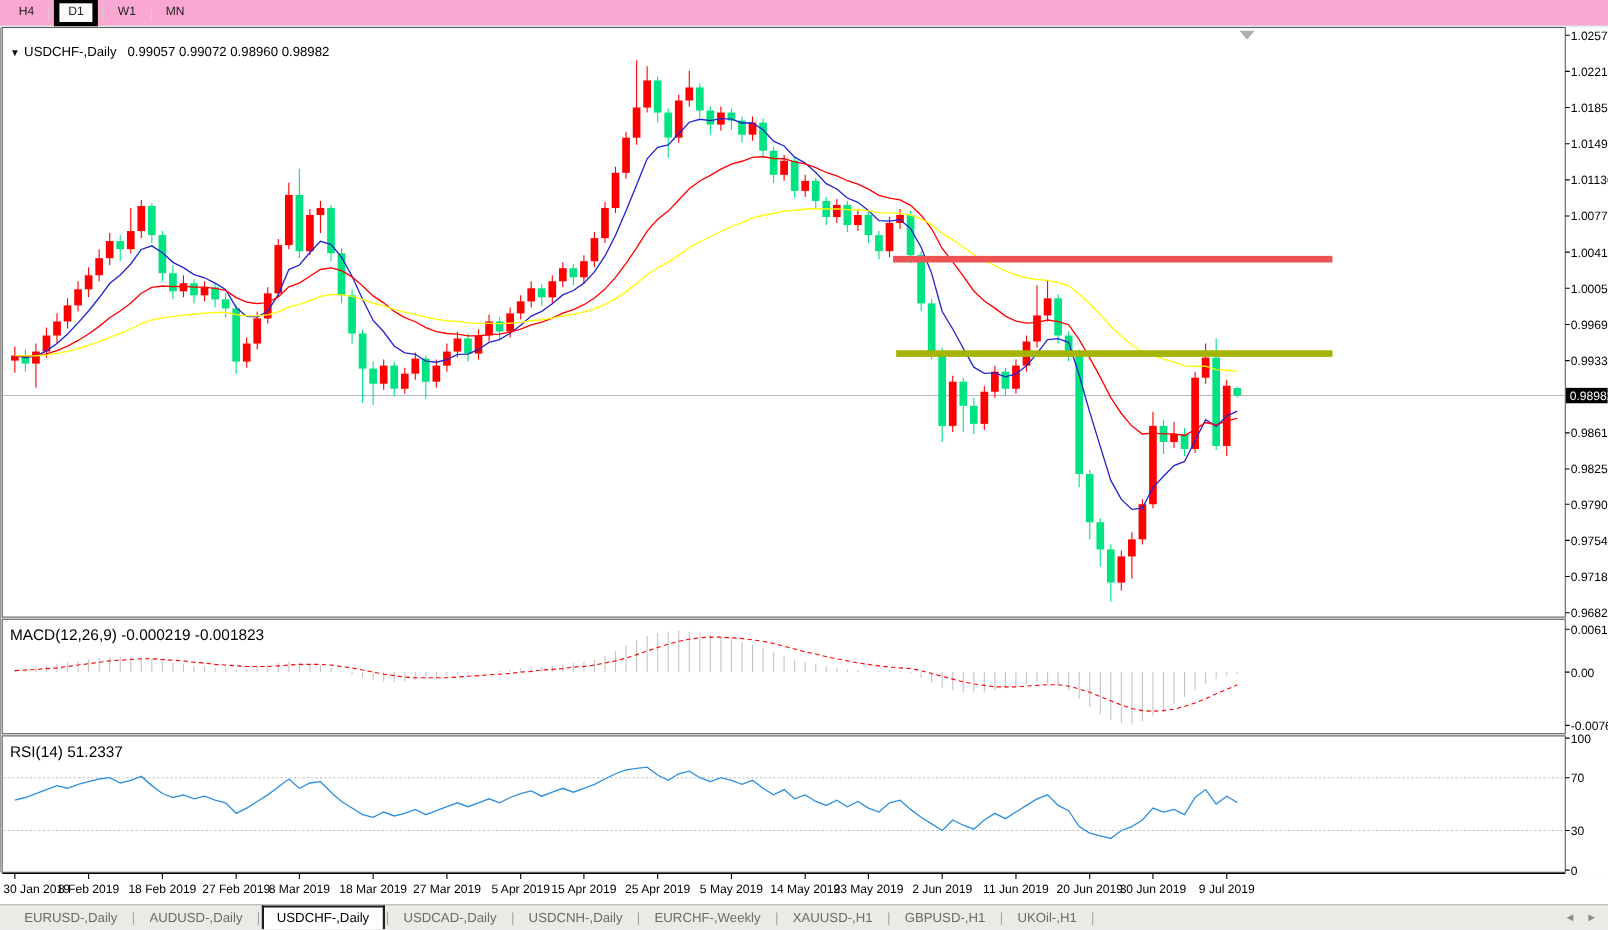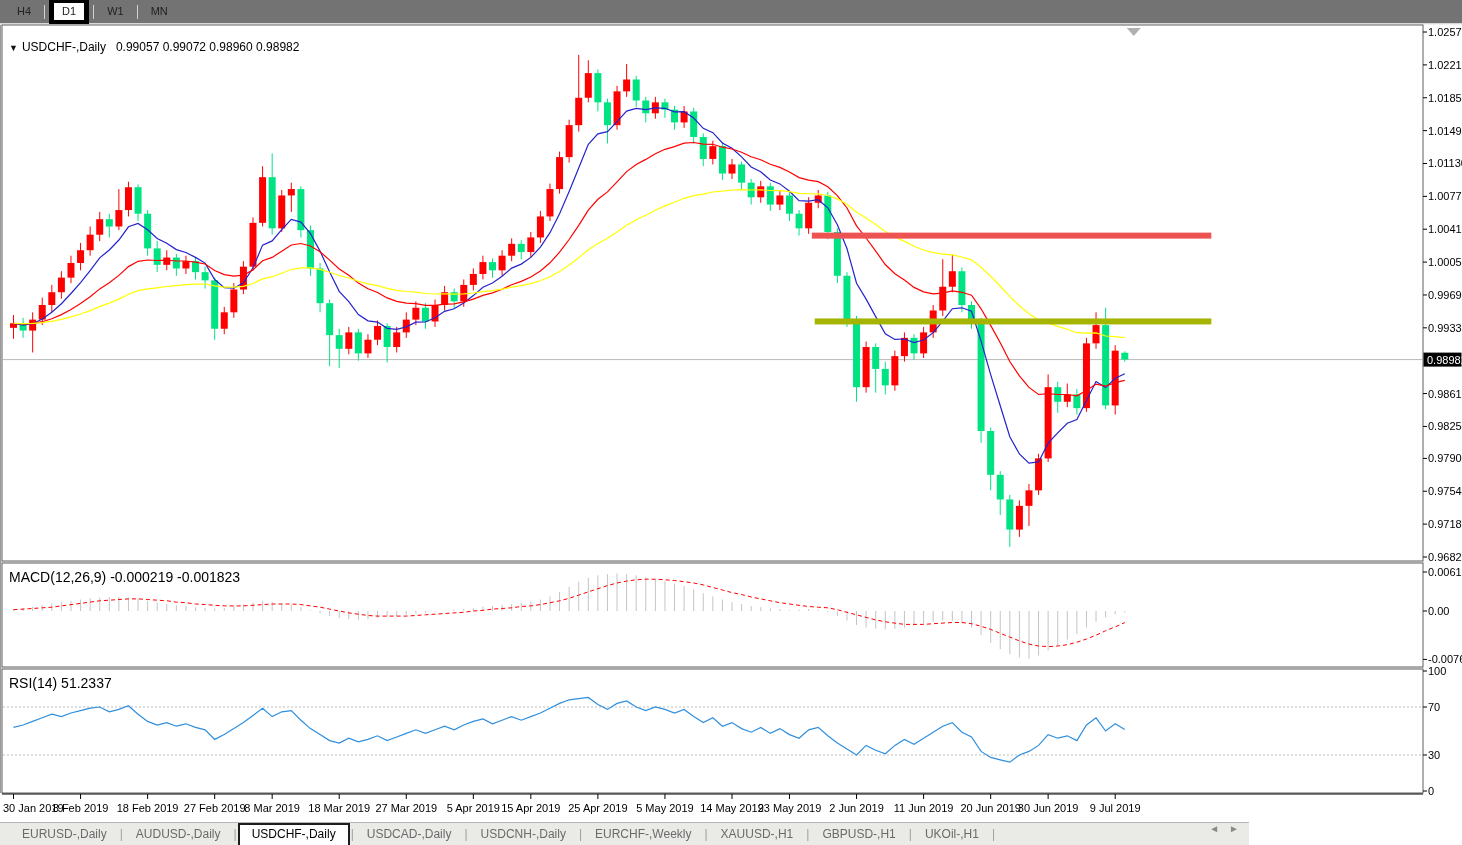--- a/index.html
+++ b/index.html
@@ -1,36 +1,36 @@
 <!DOCTYPE html>
 <html><head>
 <meta charset="utf-8">
 <style>
   html,body{margin:0;padding:0;background:#ddd;}
   #screen{position:relative;width:1462px;height:845px;background:#ffffff;
           font-family:"Liberation Sans",sans-serif;overflow:hidden;}
   
-  #toolbar{position:absolute;top:0;left:0;width:1462px;height:24px;background:#737373;
+  #toolbar{position:absolute;top:0;left:0;width:1462px;height:24px;background:#f9a8d4;
            border-bottom:1px solid #d8d8d8;display:flex;align-items:center;
            padding-left:8px;box-sizing:border-box;}
   .tfbtn{font-size:11px;color:#222;padding:2px 8px;border:1px solid transparent;line-height:13px;}
   .tfbtn.active{background:#fdfdfd;border:5px solid #000000;}
   .tfsep{width:1px;height:14px;background:#d2d2d2;margin:0 4px;}
   
   #chartarea{position:absolute;top:24px;left:0;width:1462px;height:798px;background:#f0f0f0;}
   #chartsvg{position:absolute;left:0;top:0;}
   #title{position:absolute;left:9px;top:16px;font-size:12px;color:#000;white-space:pre;}
   #title .tri{font-size:9px;color:#111;margin-right:4px;}
   #title .quote{margin-left:10px;}
   .paneLabel{position:absolute;left:9px;font-size:14px;color:#000;}
   #macdlabel{top:545px;}
   #rsilabel{top:651px;}
   
-  #tabbar{position:absolute;left:0;bottom:0;width:1249px;height:23px;background:#eaeae7;
-          border-top:1px solid #b5b5b5;display:flex;align-items:flex-start;box-sizing:border-box;
+  #tabbar{position:absolute;left:0;bottom:0;width:1462px;height:23px;background:#eaeae7;
+          border-top:1px solid #b5b5b5;display:flex;align-items:center;box-sizing:border-box;
           font-size:12px;color:#6a6a6a;gap:31px;}
   #tabs{display:flex;align-items:center;height:100%;padding-left:10px;flex:1;overflow:hidden;}
   .tab{padding:3px 12px;white-space:nowrap;}
   .tab.active{background:#ffffff;color:#000;border:2px solid #1c1c1c;border-bottom:none;
               padding:2px 12px 4px 12px;}
   .tabsep{color:#9f9f9f;padding:0 1px;}
   #tabarrows{display:flex;align-items:center;gap:10px;padding:0 10px;color:#8a8a8a;font-size:10px;}
 </style>
 </head>
 <body>

